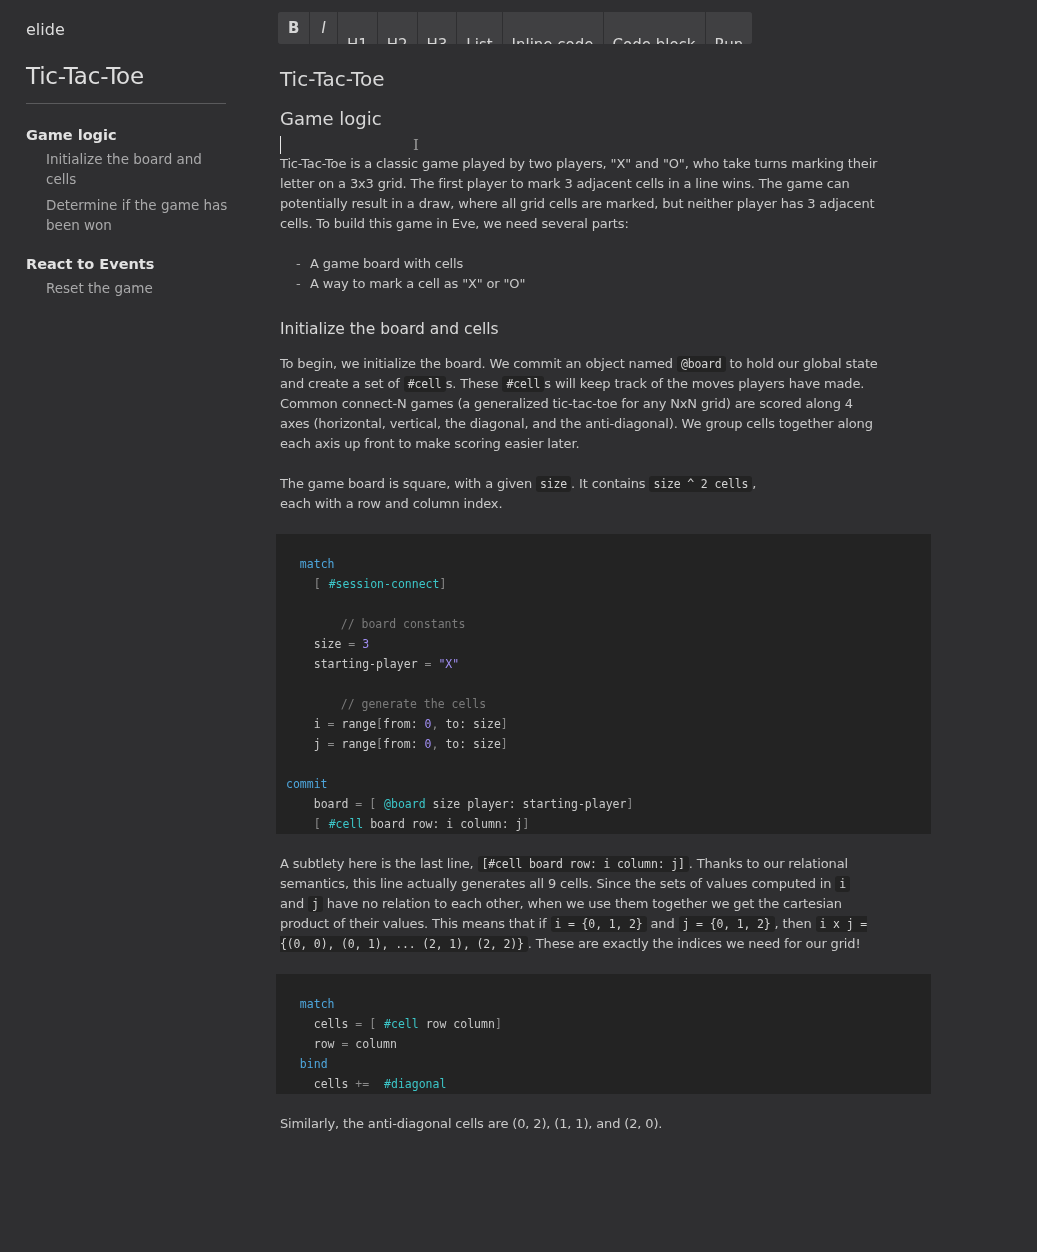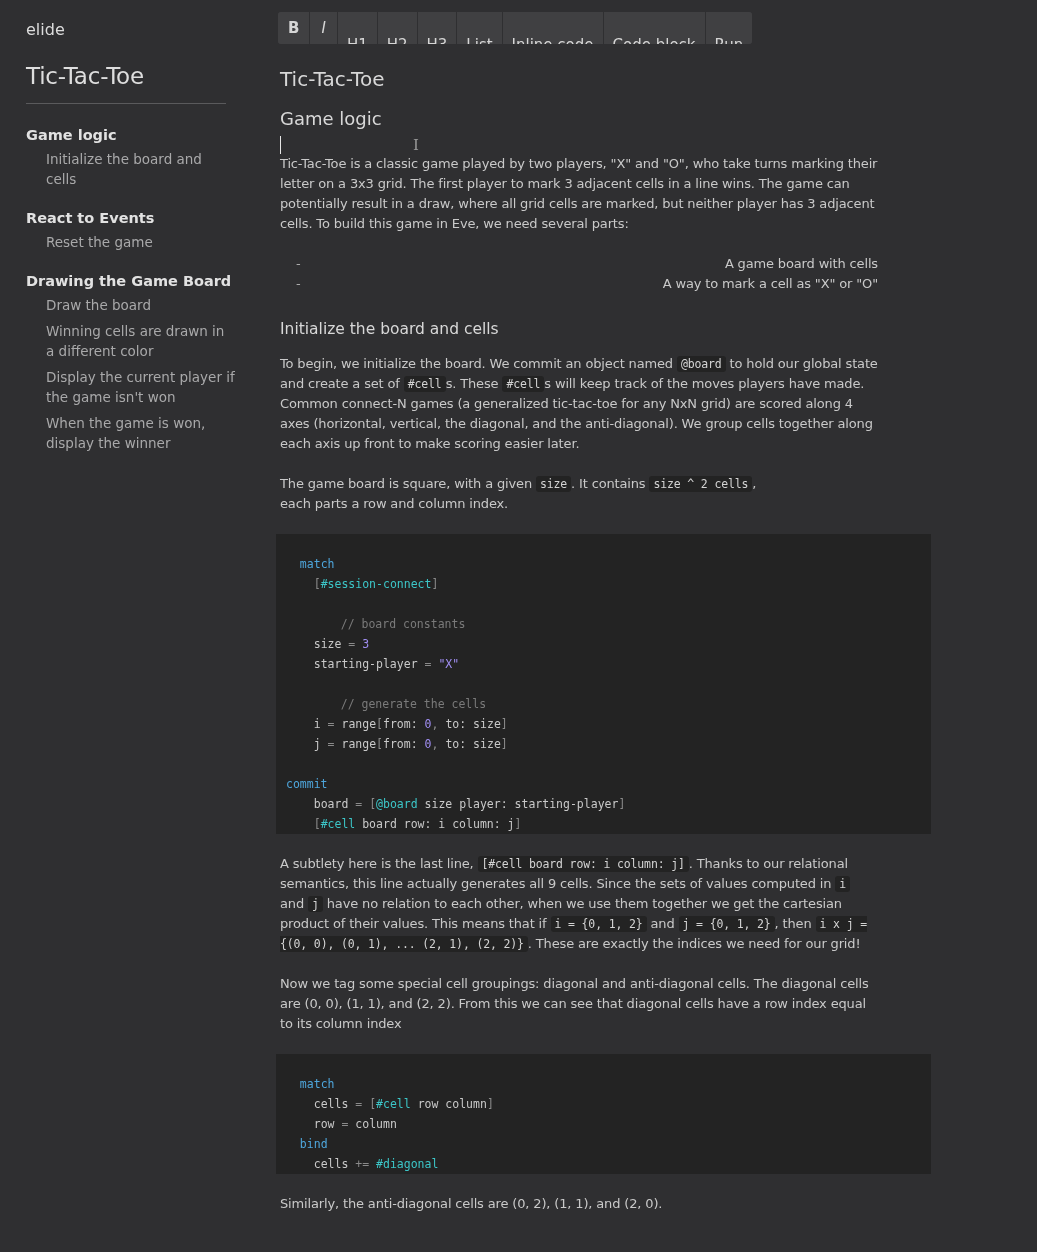--- a/index.html
+++ b/index.html
@@ -26,55 +26,49 @@
   
   .doc { position: absolute; left: 280px; top: 64px; width: 598px; }
   .h1 { font-size: 20px; color: #d8d8d8; line-height: 30px; height: 30px; margin-bottom: 10px; }
   .h2 { font-size: 18px; color: #d8d8d8; line-height: 30px; height: 30px; }
   .h3 { font-size: 15.5px; color: #d8d8d8; line-height: 30px; height: 30px; margin-bottom: 10px; }
   .caret-line { height: 20px; position: relative; }
   .caret { position: absolute; left: 0; top: 2px; width: 1px; height: 18px; background: #e6e6e6; }
   .ibeam { position: absolute; left: 133px; top: 2px; color: #999; font-size: 15px; font-family: "DejaVu Serif", serif; }
   p.para { font-size: 13px; line-height: 20px; color: #c9c9c9; margin-bottom: 20px; letter-spacing: -0.15px; }
   code.ic { font-family: "DejaVu Sans Mono", monospace; font-size: 11.5px; background: #232323; color: #d4d4d4; padding: 1px 4px; border-radius: 3px; }
-  ul.dash { list-style: none; margin-bottom: 20px; padding-left: 16px; text-align: right; }
+  ul.dash { list-style: none; margin-bottom: 20px; padding-left: 16px; }
   ul.dash li { font-size: 13px; line-height: 20px; color: #c9c9c9; position: relative; padding-left: 14px; letter-spacing: -0.15px; }
   ul.dash li::before { content: "-"; position: absolute; left: 0; color: #aaa; }
 
   .codeblock { margin-left: -4px; width: 655px; background: #232323; padding: 0 0 0 10px; margin-bottom: 20px; font-family: "DejaVu Sans Mono", monospace; font-size: 11.5px; line-height: 20px; color: #c9c9c9; white-space: pre; }
   .codeblock .ln { height: 20px; }
   .kw { color: #4ea6dc; }
-  .tag { color: #3cc6c8; }
+  .tag { color: #3cc6c8; margin-left: 8px; }
   .num { color: #a08ef2; }
   .str { color: #a08ef2; }
   .cm { color: #7a7a7a; margin-left: 27px; }
   .op { color: #8a8a8a; }
 </style>
 </head>
 <body>
 
 <nav class="sidebar">
   <div class="brand">elide</div>
   <div class="side-title">Tic-Tac-Toe</div>
   <div class="side-rule"></div>
   <div class="toc">
     <div class="toc-group">
       <div class="toc-section">Game logic</div>
       <div class="toc-item">Initialize the board and cells</div>
+      <div class="toc-item">Determine if the game has been won</div>
     </div>
     <div class="toc-group">
       <div class="toc-section">React to Events</div>
       <div class="toc-item">Reset the game</div>
-    </div>
-    <div class="toc-group">
-      <div class="toc-section">Drawing the Game Board</div>
-      <div class="toc-item">Draw the board</div>
-      <div class="toc-item">Winning cells are drawn in a different color</div>
-      <div class="toc-item">Display the current player if the game isn't won</div>
-      <div class="toc-item">When the game is won, display the winner</div>
     </div>
   </div>
 </nav>
 
 <div class="toolbar">
   <div class="tb-btn bold">B</div>
   <div class="tb-btn italic">I</div>
   <div class="tb-btn">H1</div>
   <div class="tb-btn">H2</div>
   <div class="tb-btn">H3</div>
@@ -93,27 +87,26 @@
   </div>
   <p class="para">Tic-Tac-Toe is a classic game played by two players, "X" and "O", who take turns marking their letter on a 3x3 grid. The first player to mark 3 adjacent cells in a line wins. The game can potentially result in a draw, where all grid cells are marked, but neither player has 3 adjacent cells. To build this game in Eve, we need several parts:</p>
   <ul class="dash">
     <li>A game board with cells</li>
     <li>A way to mark a cell as "X" or "O"</li>
   </ul>
   <div class="h3">Initialize the board and cells</div>
 
   <p class="para"><span>To begin, we initialize the board. We commit an object named </span><code class="ic">@board</code><span> to hold our global state and create a set of </span><code class="ic">#cell</code><span>s. These </span><code class="ic">#cell</code><span>s will keep track of the moves players have made. Common connect-N games (a generalized tic-tac-toe for any NxN grid) are scored along 4 axes (horizontal, vertical, the diagonal, and the anti-diagonal). We group cells together along each axis up front to make scoring easier later.</span></p>
 
-  <p class="para"><span>The game board is square, with a given </span><code class="ic">size</code><span>. It contains </span><code class="ic">size ^ 2 cells</code><span>,</span><br><span>each parts a row and column index.</span></p>
+  <p class="para"><span>The game board is square, with a given </span><code class="ic">size</code><span>. It contains </span><code class="ic">size ^ 2 cells</code><span>,</span><br><span>each with a row and column index.</span></p>
 
   <div class="codeblock">
 <div class="ln">  <span class="kw">match</span></div><div class="ln">    <span class="op">[</span><span class="tag">#session-connect</span><span class="op">]</span></div><div class="ln"> </div><div class="ln">    <span class="cm">// board constants</span></div><div class="ln">    <span>size</span> <span class="op">=</span> <span class="num">3</span></div><div class="ln">    <span>starting-player</span> <span class="op">=</span> <span class="str">"X"</span></div><div class="ln"> </div><div class="ln">    <span class="cm">// generate the cells</span></div><div class="ln">    <span>i</span> <span class="op">=</span> <span>range</span><span class="op">[</span><span>from:</span> <span class="num">0</span><span class="op">,</span> <span>to:</span> <span>size</span><span class="op">]</span></div><div class="ln">    <span>j</span> <span class="op">=</span> <span>range</span><span class="op">[</span><span>from:</span> <span class="num">0</span><span class="op">,</span> <span>to:</span> <span>size</span><span class="op">]</span></div><div class="ln"> </div><div class="ln"><span class="kw">commit</span></div><div class="ln">    <span>board</span> <span class="op">=</span> <span class="op">[</span><span class="tag">@board</span><span> size player: starting-player</span><span class="op">]</span></div><div class="ln">    <span class="op">[</span><span class="tag">#cell</span><span> board row: i column: j</span><span class="op">]</span></div></div>
 
   <p class="para"><span>A subtlety here is the last line, </span><code class="ic">[#cell board row: i column: j]</code><span>. Thanks to our relational semantics, this line actually generates all 9 cells. Since the sets of values computed in </span><code class="ic">i</code><span> and </span><code class="ic">j</code><span> have no relation to each other, when we use them together we get the cartesian product of their values. This means that if </span><code class="ic">i = {0, 1, 2}</code><span> and </span><code class="ic">j = {0, 1, 2}</code><span>, then </span><code class="ic">i x j = {(0, 0), (0, 1), ... (2, 1), (2, 2)}</code><span>. These are exactly the indices we need for our grid!</span></p>
 
-  <p class="para">Now we tag some special cell groupings: diagonal and anti-diagonal cells. The diagonal cells are (0, 0), (1, 1), and (2, 2). From this we can see that diagonal cells have a row index equal to its column index</p>
 
   <div class="codeblock">
 <div class="ln">  <span class="kw">match</span></div><div class="ln">    <span>cells</span> <span class="op">=</span> <span class="op">[</span><span class="tag">#cell</span><span> row column</span><span class="op">]</span></div><div class="ln">    <span>row</span> <span class="op">=</span> <span>column</span></div><div class="ln">  <span class="kw">bind</span></div><div class="ln">    <span>cells</span> <span class="op">+=</span> <span class="tag">#diagonal</span></div></div>
 
   <p class="para">Similarly, the anti-diagonal cells are (0, 2), (1, 1), and (2, 0).</p>
 
 </main>
 
 </body></html>

